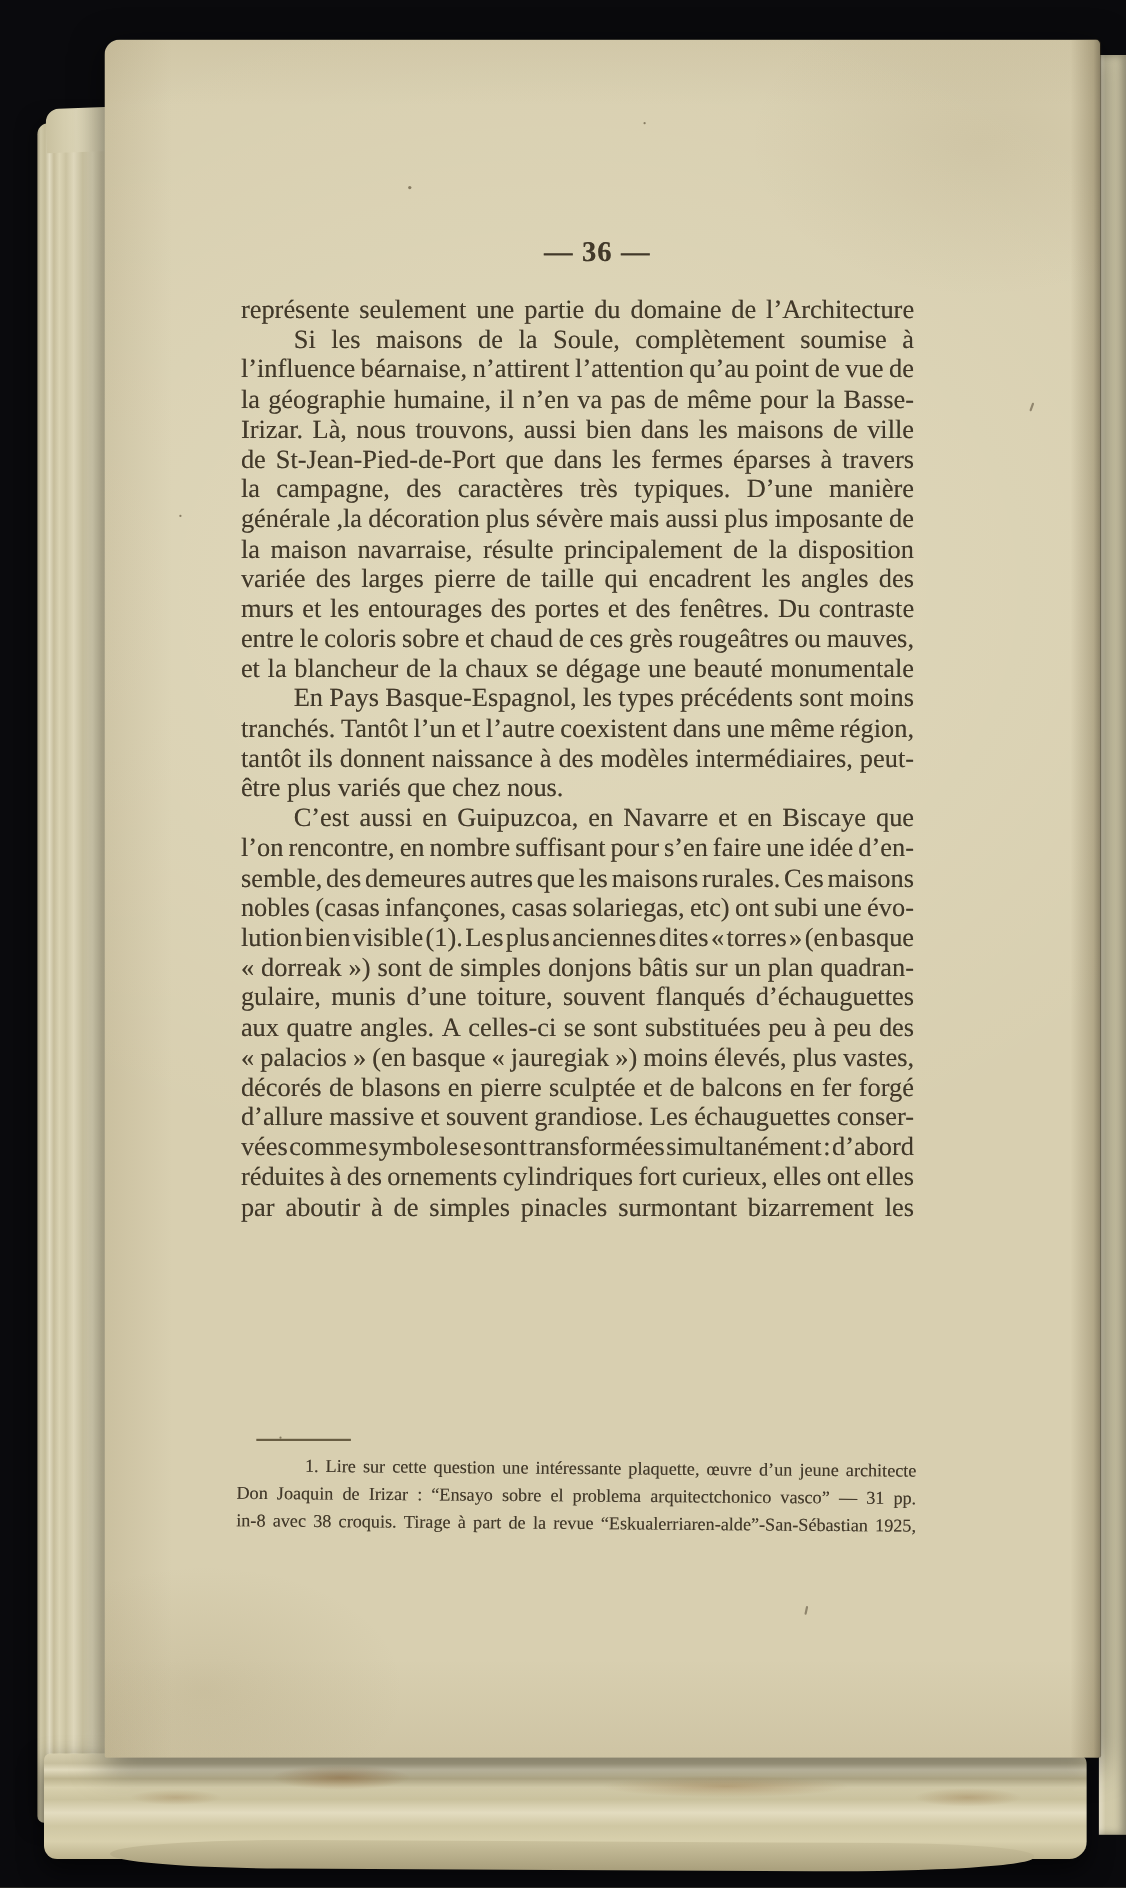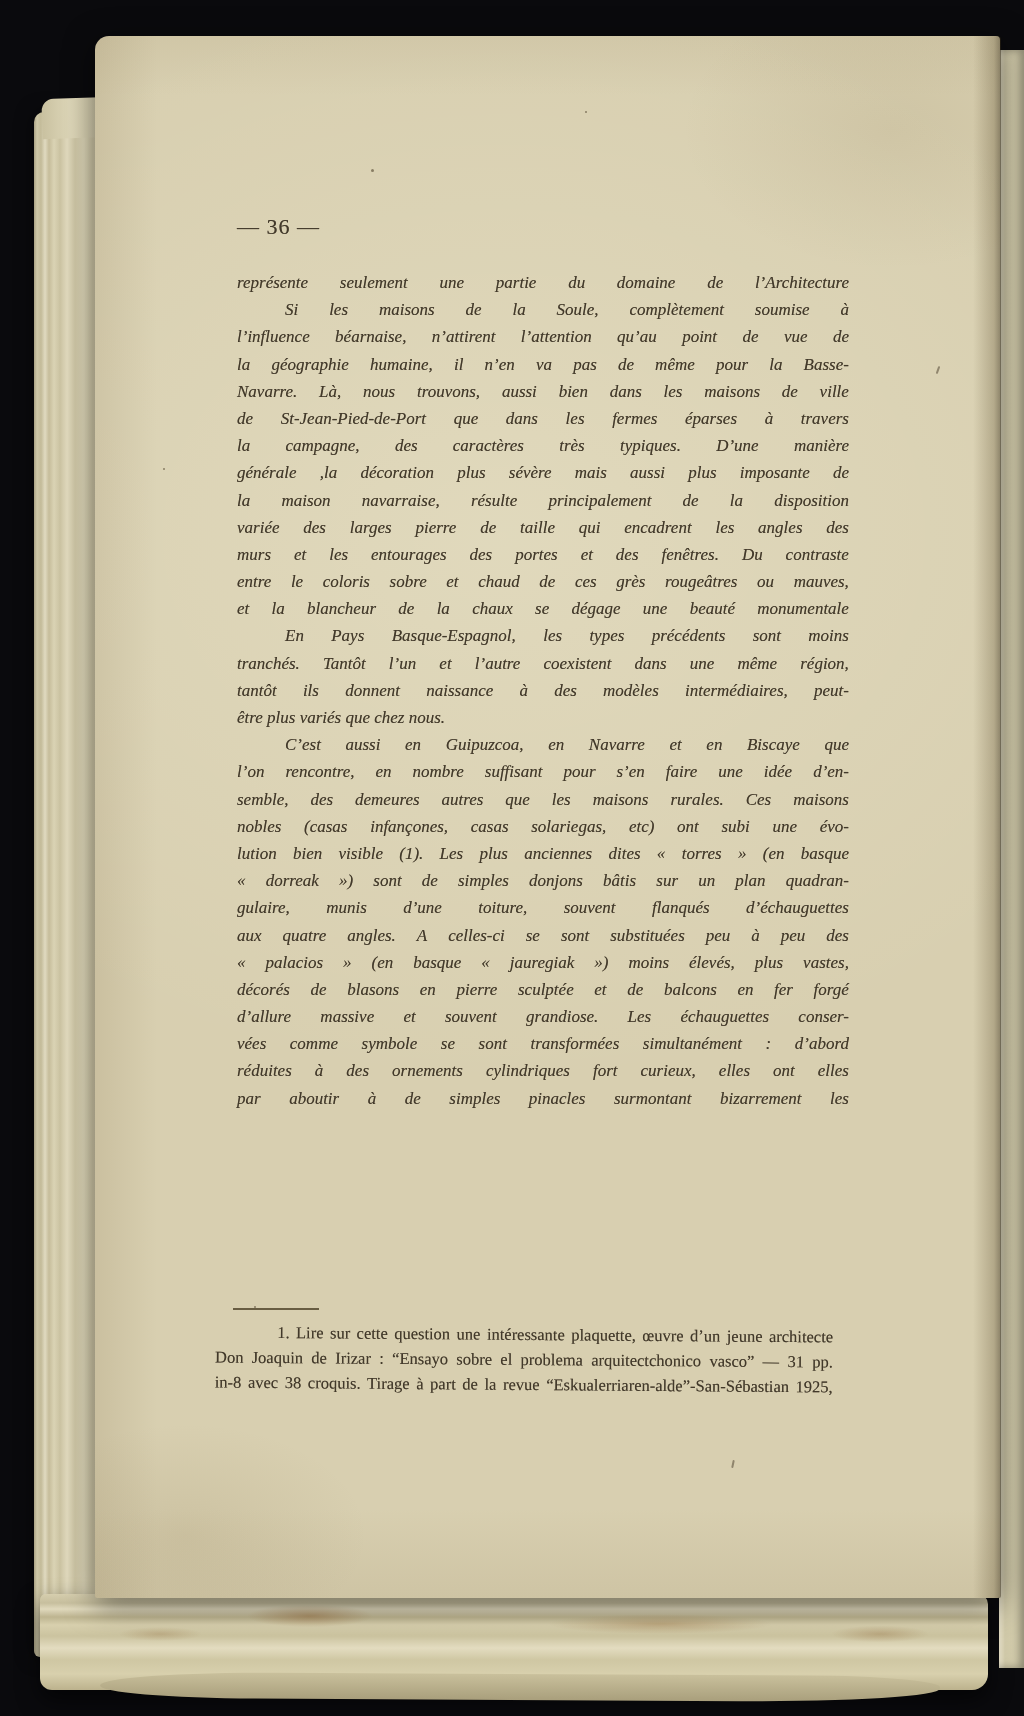--- a/index.html
+++ b/index.html
@@ -74,26 +74,26 @@
   .page::after {
     content:""; position:absolute; right:-1px; top:0; bottom:0; width:28px;
     border-radius: 0 4px 2px 0;
     background: linear-gradient(to right, rgba(0,0,0,0), rgba(92,78,46,.30) 75%, rgba(52,42,22,.48));
   }
 
   .ink { color:#42392a; text-shadow: 0 0 .6px rgba(66,57,42,.55); }
 
   .page-number {
     position:absolute; left:142px; top:178px; width:612px;
-    font-size:22px; letter-spacing:1px;
+    text-align:center; font-size:26px; letter-spacing:1px;font-weight:bold;
   }
 
   .body-text {
-    position:absolute; left:142px; top:233px; width:612px;
-    font-size:17px; line-height:27.2px;font-style:italic;
+    position:absolute; left:124px; top:233px; width:612px;
+    font-size:24px; line-height:27.2px;
   }
   .line { height:27.2px; white-space:nowrap; }
   .line.just { display:flex; justify-content:space-between; }
   .line.indent { padding-left:48px; }
 
   .footnote-rule {
     position:absolute; left:138px; top:1272px; width:86px; height:2px;
     background:#55492f; opacity:.85;
   }
   .footnote {
@@ -161,21 +161,21 @@
           <span>n’en</span>
           <span>va</span>
           <span>pas</span>
           <span>de</span>
           <span>même</span>
           <span>pour</span>
           <span>la</span>
           <span>Basse-</span>
         </div>
         <div class="line just">
-          <span>Navarre.</span>
+          <span>Irizar.</span>
           <span>Là,</span>
           <span>nous</span>
           <span>trouvons,</span>
           <span>aussi</span>
           <span>bien</span>
           <span>dans</span>
           <span>les</span>
           <span>maisons</span>
           <span>de</span>
           <span>ville</span>

